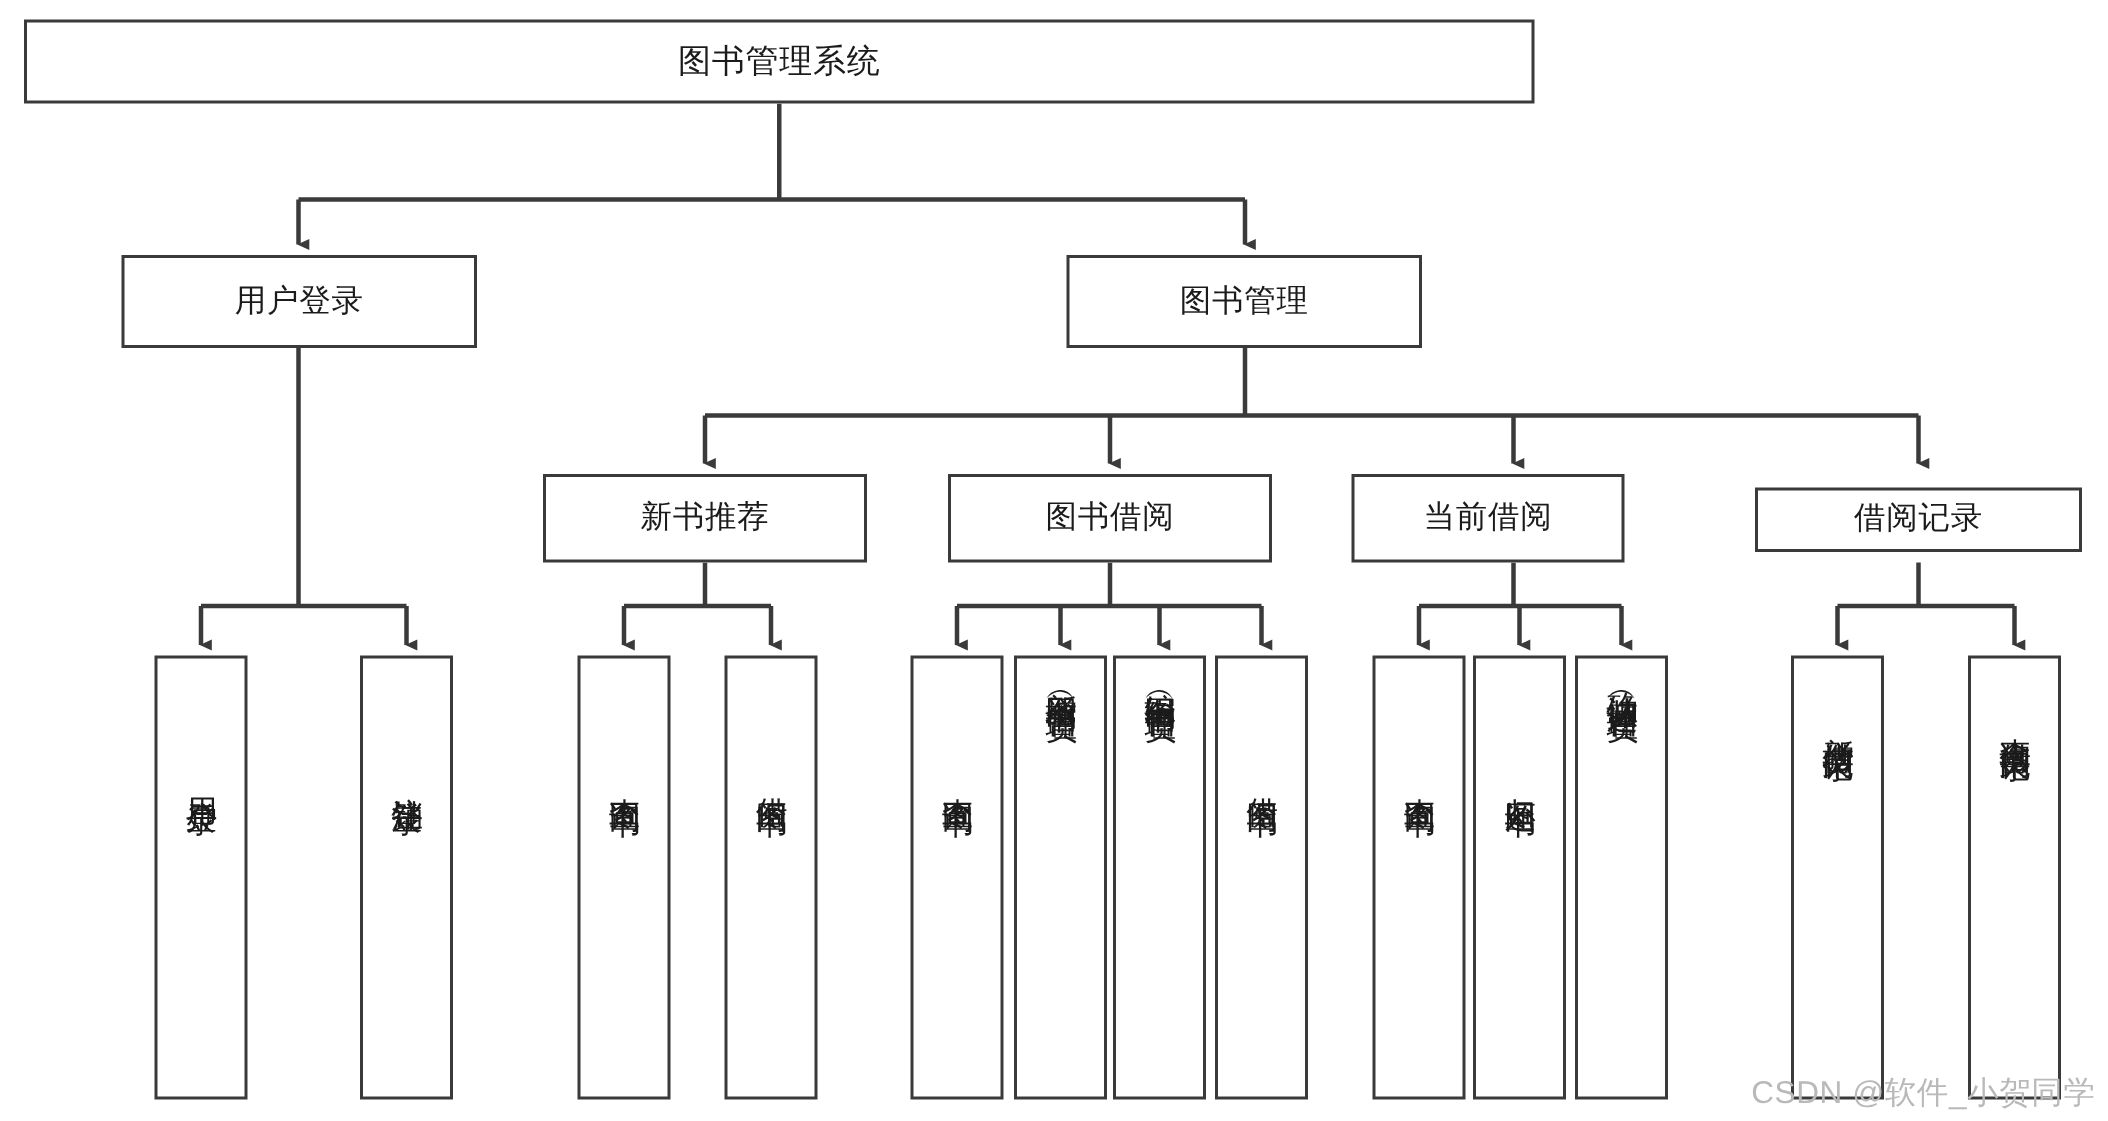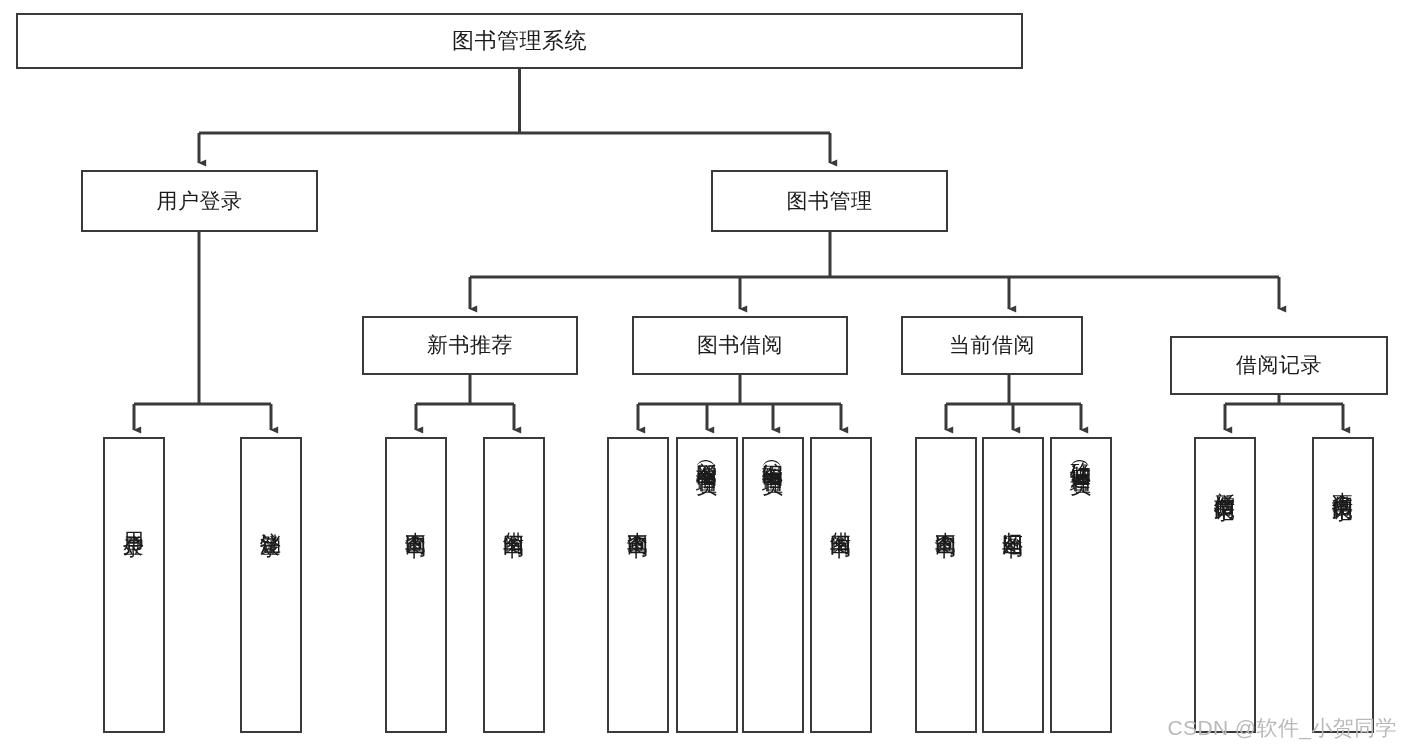--- a/index.html
+++ b/index.html
@@ -143,21 +143,21 @@
 
   <div class="node horiz" style="left:362px; top:316px; width:216px; height:59px;">
     <span class="node-label">新书推荐</span>
   </div>
   <div class="node horiz" style="left:632px; top:316px; width:216px; height:59px;">
     <span class="node-label">图书借阅</span>
   </div>
   <div class="node horiz" style="left:901px; top:316px; width:182px; height:59px;">
     <span class="node-label">当前借阅</span>
   </div>
-  <div class="node horiz" style="left:1170px; top:336px; width:218px; height:59px;">
+  <div class="node horiz" style="left:1170px; top:325px; width:218px; height:43px;">
     <span class="node-label">借阅记录</span>
   </div>
 
   <div class="node vert" style="left:103px; top:437px; width:62px; height:296px; padding-top:76px;">
     <span class="node-label">用户登录</span>
   </div>
   <div class="node vert" style="left:240px; top:437px; width:62px; height:296px; padding-top:76px;">
     <span class="node-label">注销登录</span>
   </div>
 

